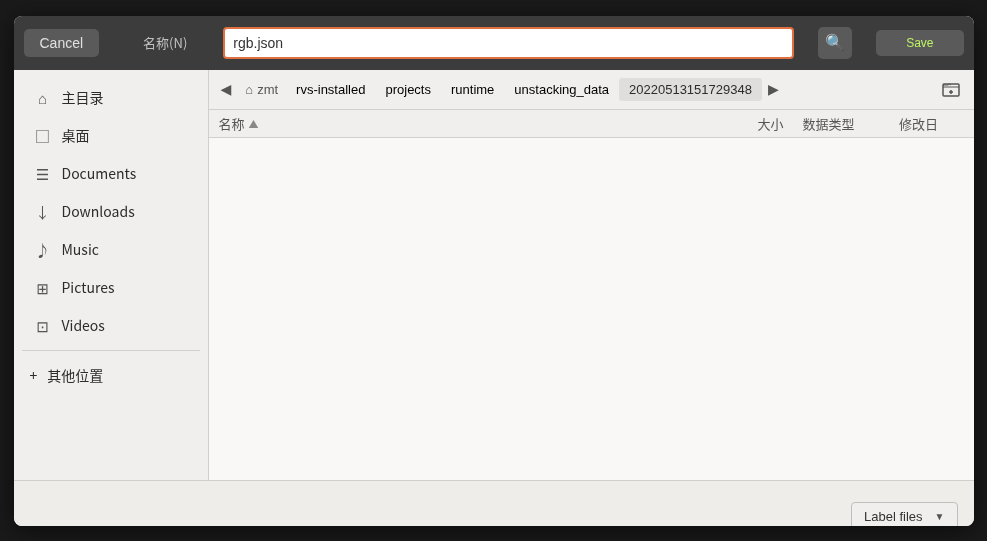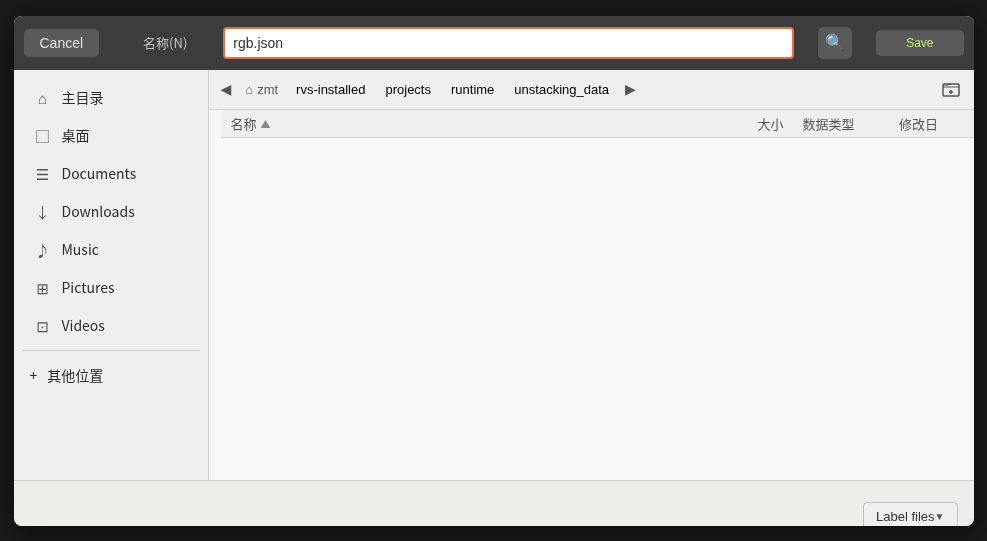--- a/index.html
+++ b/index.html
@@ -218,21 +218,20 @@
     
     .column-headers {
       display: flex;
       align-items: center;
       padding: 4px 10px;
       background: #f0efed;
       border-bottom: 1px solid #d0cfcd;
       font-size: 13px;
       color: #555;
       flex-shrink: 0;
-      margin-left: 12px;
     }
     .col-name {
       flex: 1;
       display: flex;
       align-items: center;
       gap: 4px;
     }
     .col-arrow { font-size: 10px; color: #888; }
     .col-size { width: 70px; text-align: right; }
     .col-type { width: 90px; text-align: center; }
@@ -259,21 +258,21 @@
     .label-files-btn {
       background: #f0efed;
       border: 1px solid #c0bfbd;
       border-radius: 4px;
       color: #333;
       padding: 6px 12px;
       font-size: 13px;
       cursor: pointer;
       display: flex;
       align-items: center;
-      gap: 0;
+      gap: 12px;
       margin-top: 27px;
     }
     .dropdown-arrow { font-size: 10px; color: #555; }
   </style>
 </head>
 <body>
 
 <div class="dialog">
 
   <div class="header">
@@ -338,20 +337,21 @@
       <div class="breadcrumb-bar">
         <button class="breadcrumb-arrow">◀</button>
         <button class="breadcrumb-home">
           <span>⌂</span>
           <span>zmt</span>
         </button>
         <button class="breadcrumb-item">rvs-installed</button>
         <button class="breadcrumb-item">projects</button>
         <button class="breadcrumb-item">runtime</button>
         <button class="breadcrumb-item">unstacking_data</button>
+        <button class="breadcrumb-item active">20220513151729348</button>
         <button class="breadcrumb-more">▶</button>
         <button class="new-folder-btn">
           <svg width="18" height="18" viewBox="0 0 18 18">
             <rect x="1" y="4" width="16" height="12" rx="1" ry="1" fill="none" stroke="#555" stroke-width="1.5"></rect>
             <path d="M1 7 L17 7" stroke="#555" stroke-width="1"></path>
             <path d="M1 5 L6 5 L7.5 4 L9 5" stroke="#555" stroke-width="1" fill="none"></path>
             <line x1="9" y1="10" x2="9" y2="14" stroke="#555" stroke-width="1.5"></line>
             <line x1="7" y1="12" x2="11" y2="12" stroke="#555" stroke-width="1.5"></line>
           </svg>
         </button>

